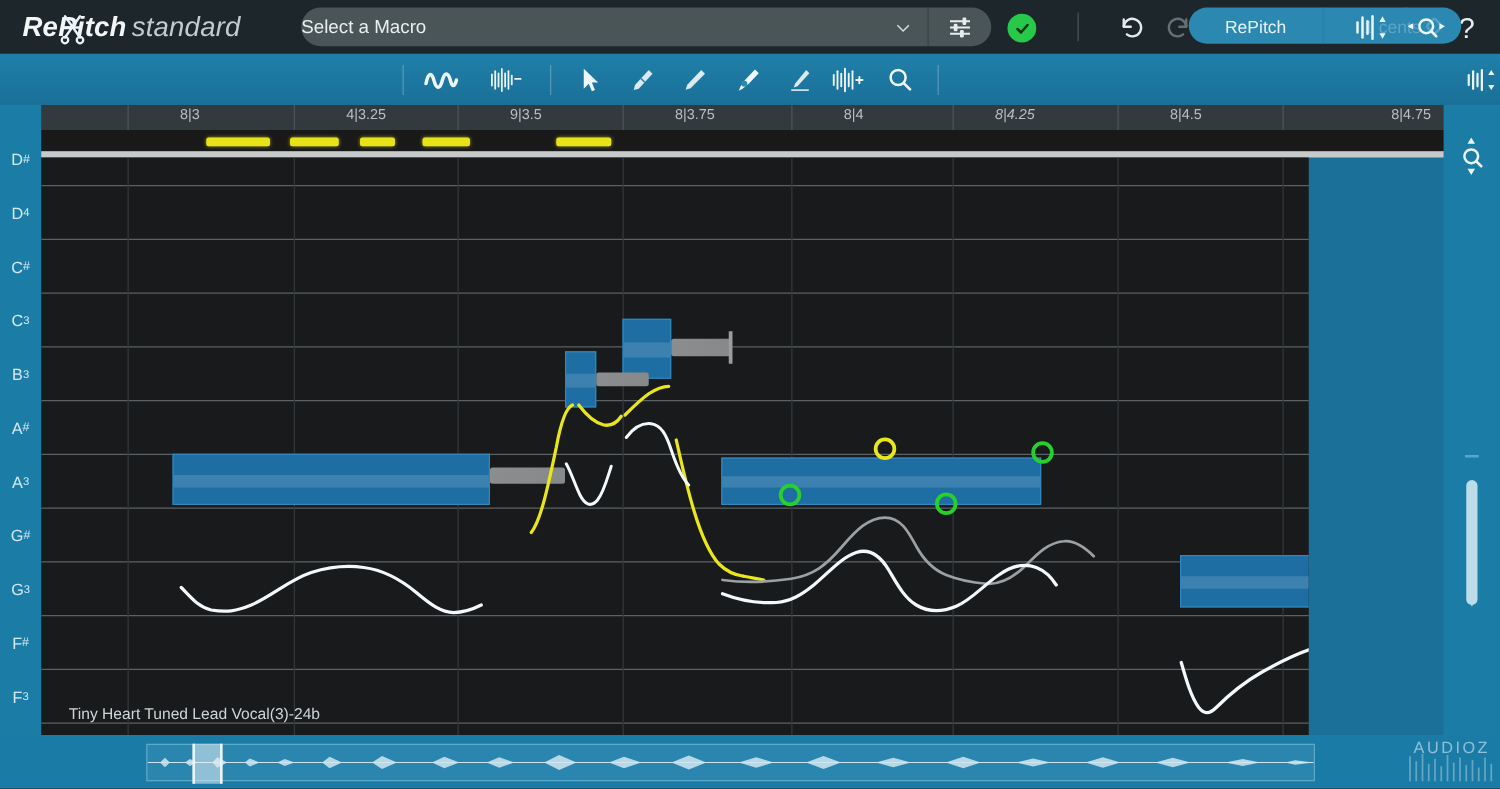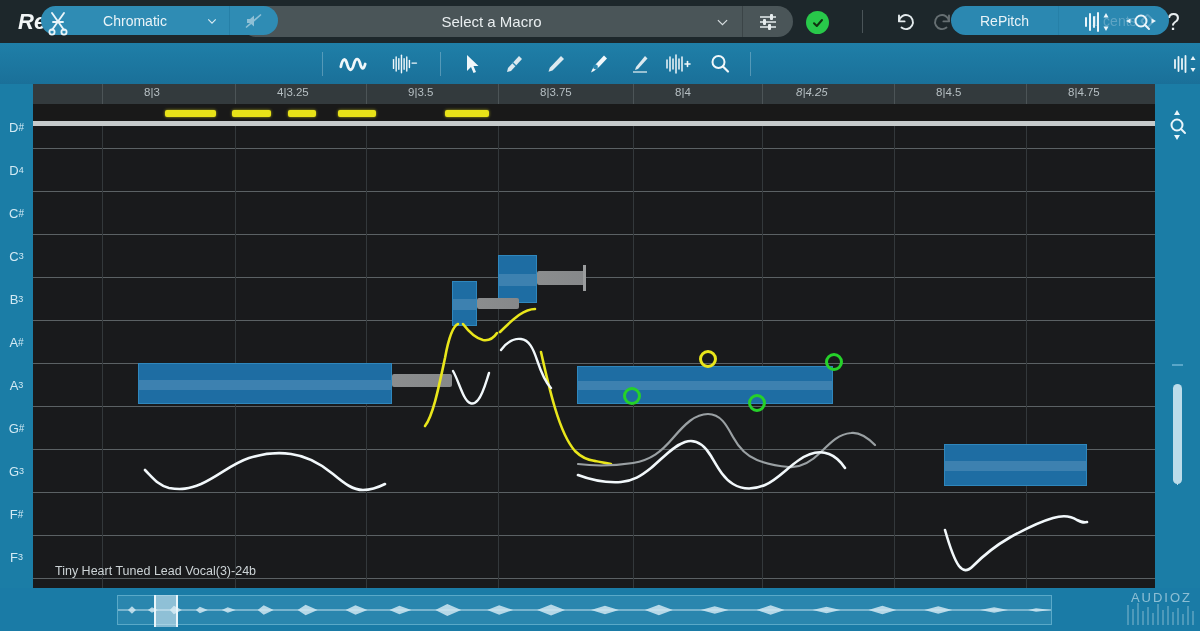--- a/index.html
+++ b/index.html
@@ -34,21 +34,21 @@
   .macro-wrap {
     position: absolute; left: 241px; top: 6px;
     width: 552px; height: 31px;
     display: flex;
     border-radius: 16px;
     background: #4a5558;
     overflow: hidden;
   }
   .macro-select {
     flex: 1; position: relative;
-    display: flex; align-items: center; justify-content: center;
+    display: flex; align-items: center; 
     color: #e9eef0; font-size: 15px;
     border-right: 1px solid #3b4447;
   }
   .macro-chevron {
     position: absolute; right: 14px; top: 50%;
     transform: translateY(-50%);
     width: 11px; height: 11px;
   }
   .macro-sliders {
     width: 50px; display:flex; align-items:center; justify-content:center;
@@ -170,21 +170,21 @@
     box-shadow: 0 0 3px rgba(232,227,24,.7);
   }
   .whiteline {
     position: absolute; left: 33px; top: 37px;
     width: 1122px; height: 5px;
     background: #c6cacb;
   }
 
   .grid {
     position: absolute; left: 33px; top: 42px;
-    width: 1122px; height: 462px;
+    width: 1014px; height: 462px;
     background: #191a1c;
     overflow: hidden;
   }
   .row-line {
     position: absolute; left: 0; width: 1122px; height: 1px;
     background: #5b6164;
   }
   .col-line {
     position: absolute; top: 0; width: 1px; height: 462px;
     background: #33383b;
@@ -365,34 +365,20 @@
         <rect x="5.6" y="15" width="2.8" height="4" transform="rotate(45 7 17)"></rect>
       </g>
       <circle cx="13" cy="12" r="2.9" fill="#1d272b"></circle>
     </svg>
     <div class="gear-badge"></div>
   </div>
   <div class="tb-help">?</div>
 
   <div class="toolbar2"></div>
 
-  <div class="scale-wrap">
-    <div class="scale-select">
-      <span>Chromatic</span>
-      <svg class="scale-chevron" viewBox="0 0 12 12">
-          <path d="M1.5 4 L6 8.5 L10.5 4" stroke="#d8eaf2" stroke-width="1.4" fill="none"></path>
-        </svg>
-    </div>
-    <div class="scale-mute">
-      <svg width="22" height="18" viewBox="0 0 22 18">
-        <path d="M4 7 L7 7 L11 3.5 L11 14.5 L7 11 L4 11 Z" fill="#8fc0d6"></path>
-        <line x1="3" y1="15.5" x2="18" y2="2.5" stroke="#8fc0d6" stroke-width="1.6"></line>
-      </svg>
-    </div>
-  </div>
 
   <div class="tool-sep" style="left:322px"></div>
   <div class="tool-btn" style="left:338px">
     <svg width="32" height="22" viewBox="0 0 32 22">
       <path d="M3 14 C5 4, 8 4, 10 12 C12 19, 15 19, 17 11 C19 4, 22 4, 24 12 C25.5 17, 27.5 17, 29 11" stroke="#f0f7fa" stroke-width="3" fill="none" stroke-linecap="round" stroke-linejoin="round"></path>
     </svg>
   </div>
   <div class="tool-btn" style="left:390px">
     <svg width="34" height="24" viewBox="0 0 34 24">
       <g stroke="#f0f7fa" stroke-width="1.6" stroke-linecap="round">
@@ -507,21 +493,21 @@
         <div class="ruler-label" style="left: 341px;">9|3.5</div>
         <div style="position: absolute; top: 0px; width: 1px; height: 20px; background: rgb(76, 84, 87); left: 333px;"></div>
         <div class="ruler-label" style="left: 473px;">8|3.75</div>
         <div style="position: absolute; top: 0px; width: 1px; height: 20px; background: rgb(76, 84, 87); left: 465px;"></div>
         <div class="ruler-label" style="left: 608px;">8|4</div>
         <div style="position: absolute; top: 0px; width: 1px; height: 20px; background: rgb(76, 84, 87); left: 600px;"></div>
         <div class="ruler-label" style="left: 729px; font-style: italic;">8|4.25</div>
         <div style="position: absolute; top: 0px; width: 1px; height: 20px; background: rgb(76, 84, 87); left: 729px;"></div>
         <div class="ruler-label" style="left: 869px;">8|4.5</div>
         <div style="position: absolute; top: 0px; width: 1px; height: 20px; background: rgb(76, 84, 87); left: 861px;"></div>
-        <div class="ruler-label" style="left: 1001px;">8|4.75</div>
+        <div class="ruler-label" style="left: 1046px;">8|4.75</div>
         <div style="position: absolute; top: 0px; width: 1px; height: 20px; background: rgb(76, 84, 87); left: 993px;"></div>
       </div>
     <div class="markerstrip" id="markerstrip">
         <div class="marker" style="left: 132px; width: 51px;"></div>
         <div class="marker" style="left: 199px; width: 39px;"></div>
         <div class="marker" style="left: 255px; width: 28px;"></div>
         <div class="marker" style="left: 305px; width: 38px;"></div>
         <div class="marker" style="left: 412px; width: 44px;"></div>
       </div>
     <div class="whiteline"></div>

